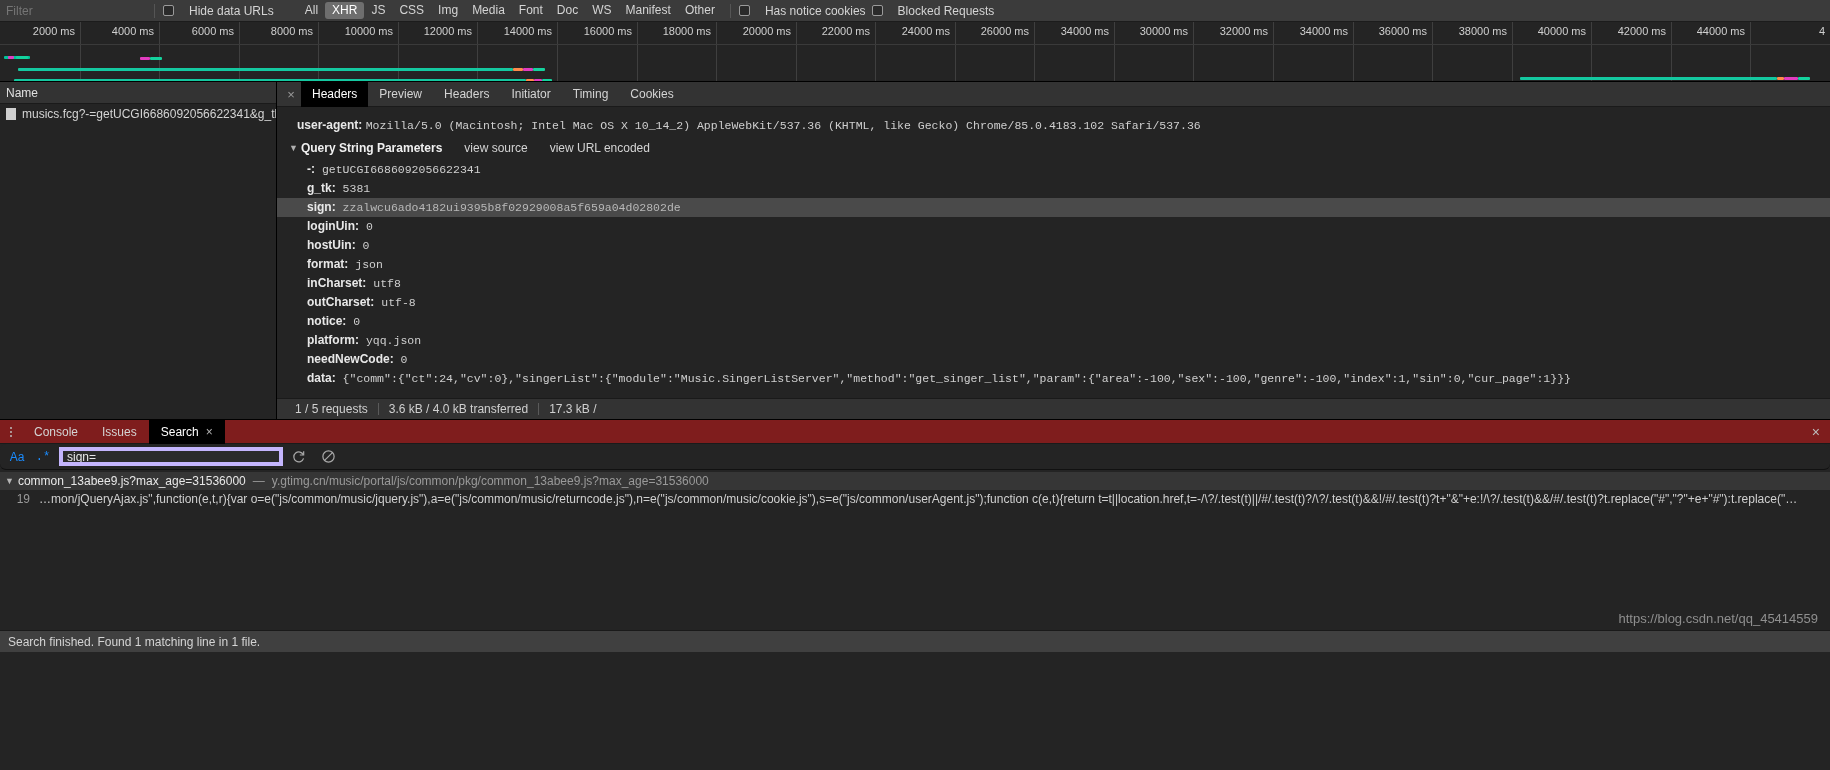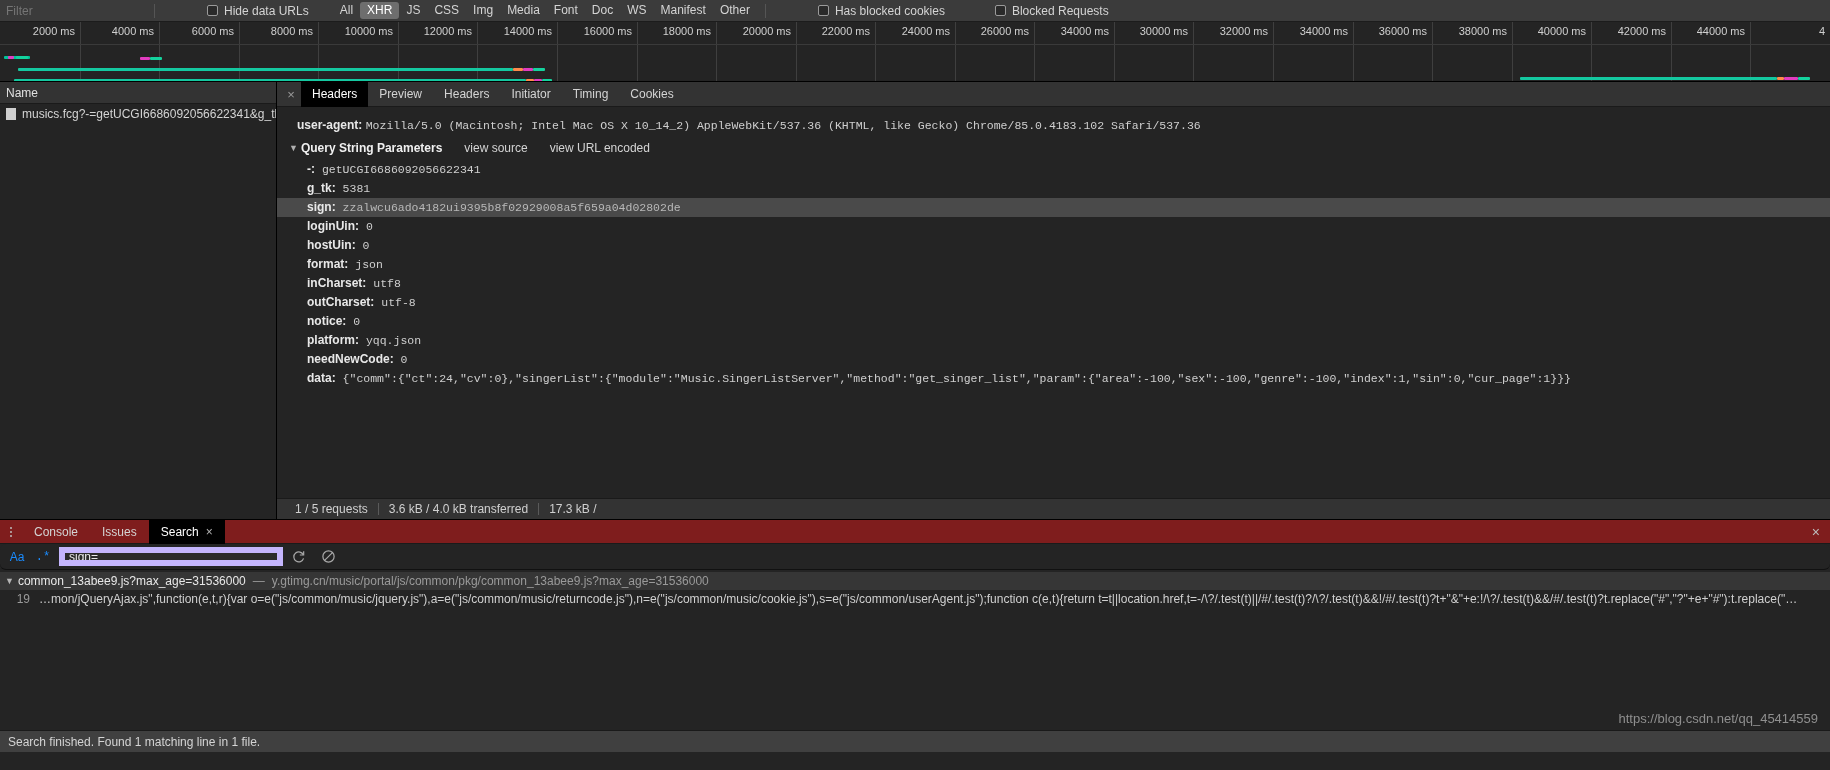--- a/index.html
+++ b/index.html
@@ -6,40 +6,40 @@
   html, body {
     margin: 0; padding: 0;
     background: #242424;
     width: 1830px; height: 770px;
     overflow: hidden;
     font-family: "Liberation Sans", sans-serif;
     font-size: 12px;
     color: #d4d4d4;
     -webkit-font-smoothing: antialiased;
   }
-  .app { width: 1830px; height: 752px; position: relative; display: flex; flex-direction: column; background: #242424; }
+  .app { width: 1830px; height: 652px; position: relative; display: flex; flex-direction: column; background: #242424; }
 
   
   .filter-bar {
     height: 22px; min-height: 22px;
     background: #3b3b3b;
     display: flex; align-items: center;
     border-bottom: 1px solid #1c1c1c;
     padding-left: 6px;
     font-size: 12px;
   }
   .filter-input {
     width: 140px; height: 16px;
     background: transparent; border: none; outline: none;
     color: #9a9a9a; font-size: 12px;
     font-family: "Liberation Sans", sans-serif;
     padding: 0;
   }
   .fbar-sep { width: 1px; height: 14px; background: #555; margin: 0 8px; }
-  .chk-wrap { display: flex; align-items: center; gap: 6px; margin-right: 6px; white-space: nowrap; margin-left: 44px; }
+  .chk-wrap { display: flex; align-items: center; gap: 15px; margin-right: 6px; white-space: nowrap; }
   .chk {
     width: 11px; height: 11px; border: 1px solid #9a9a9a;
     background: #2a2a2a; border-radius: 2px; display: inline-block;
   }
   .chk-label { color: #d4d4d4; font-size: 12px; }
   .type-list { display: flex; align-items: center; gap: 0px; margin-left: 18px; }
   .type-item {
     padding: 1px 7px; border-radius: 3px; color: #d4d4d4; font-size: 12px; white-space: nowrap;
     line-height: 15px;
   }
@@ -134,21 +134,21 @@
   .dr-tab .x { color: #b5b5b5; font-size: 12px; }
   .drawer-close { position: absolute; right: 10px; top: 0; height: 24px; display: flex; align-items: center; color: #bdbdbd; font-size: 14px; }
 
   .search-bar {
     height: 26px; min-height: 26px; background: #242424; display: flex; align-items: center;
     gap: 0; border-bottom: 1px solid #111; padding-left: 4px; border-radius: 6px;
   }
   .sbtn { width: 26px; height: 26px; display: flex; align-items: center; justify-content: center; font-size: 12px; color: #1a8cff; }
   .sbtn.mono { font-family: "Liberation Mono", monospace; }
   .search-input {
-    width: 224px; height: 19px; background: #2b2b2b; border: 6px solid #c4b5fd; outline: none;
+    width: 224px; height: 19px; background: #2b2b2b; border: 4px solid #c4b5fd; outline: none;
     color: #e8e8e8; font-size: 12px; padding: 0 4px; font-family: "Liberation Sans", sans-serif;
     margin-left: 3px;
   }
   .icon-btn { width: 30px; height: 26px; display: flex; align-items: center; justify-content: center; color: #a8a8a8; }
   .icon-btn svg { display: block; }
 
   .results { flex: 1; overflow: hidden; padding-top: 2px; }
   .result-file {
     display: flex; align-items: center; gap: 0; padding: 2px 0 2px 5px; font-size: 12px;
     background: #363636;
@@ -191,21 +191,21 @@
       <span class="type-item">Media</span>
       <span class="type-item">Font</span>
       <span class="type-item">Doc</span>
       <span class="type-item">WS</span>
       <span class="type-item">Manifest</span>
       <span class="type-item">Other</span>
     </div>
     <div class="fbar-sep"></div>
     <div class="chk-wrap">
       <span class="chk"></span>
-      <span class="chk-label">Has blocked cookies</span>
+      <span class="chk-label">Has notice cookies</span>
     </div>
     <div class="chk-wrap">
       <span class="chk"></span>
       <span class="chk-label">Blocked Requests</span>
     </div>
   </div>
 
   <div class="overview">
     <div class="ruler" id="ruler">
         <div class="tick" style="left: 80px;"></div>

